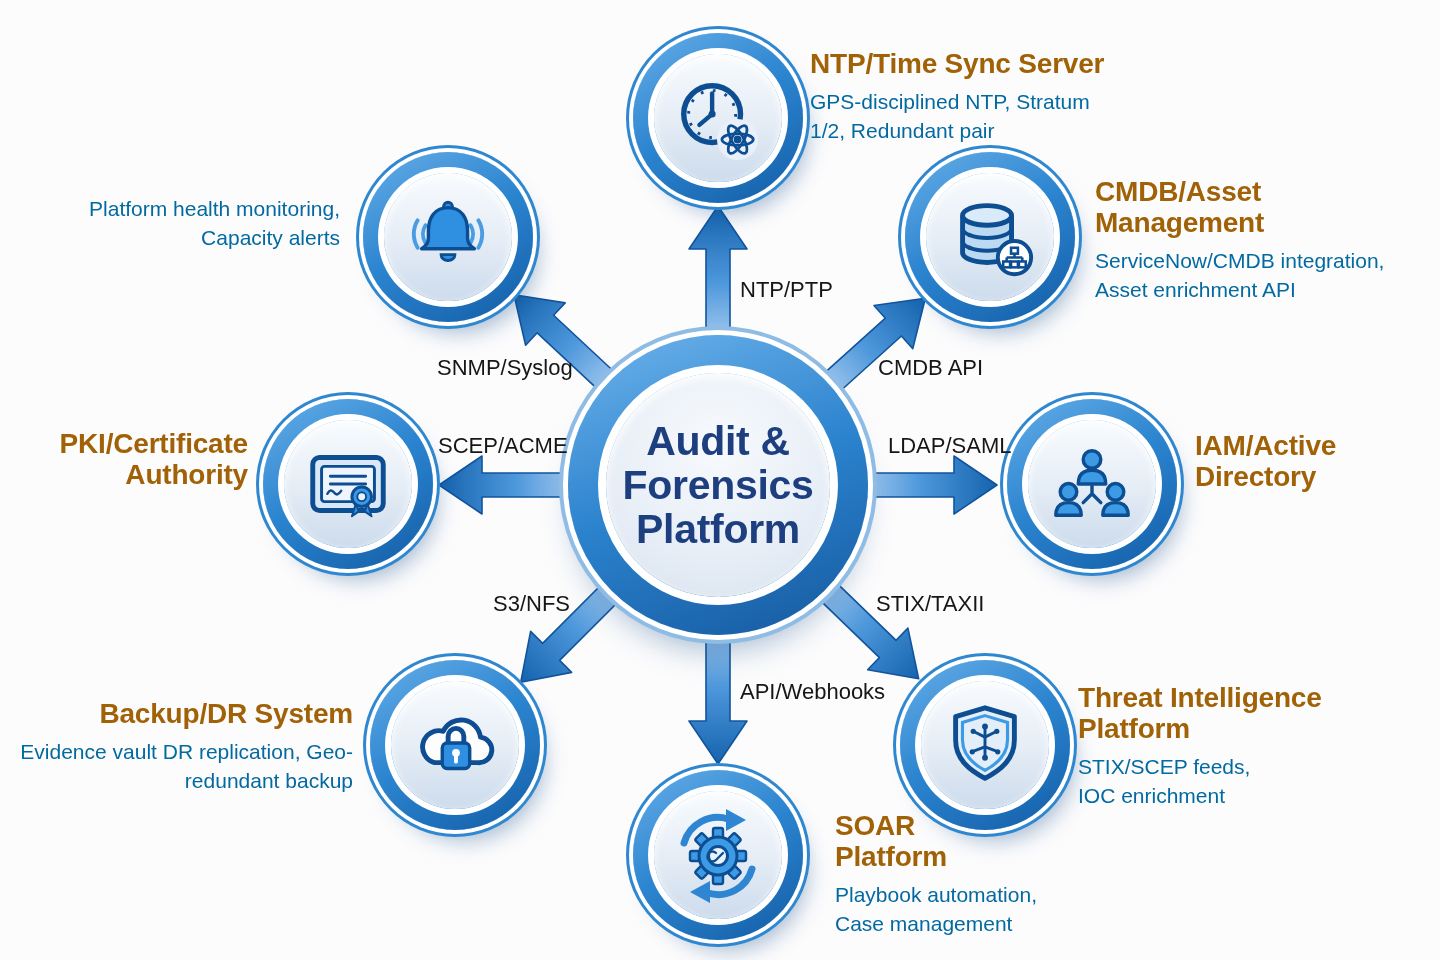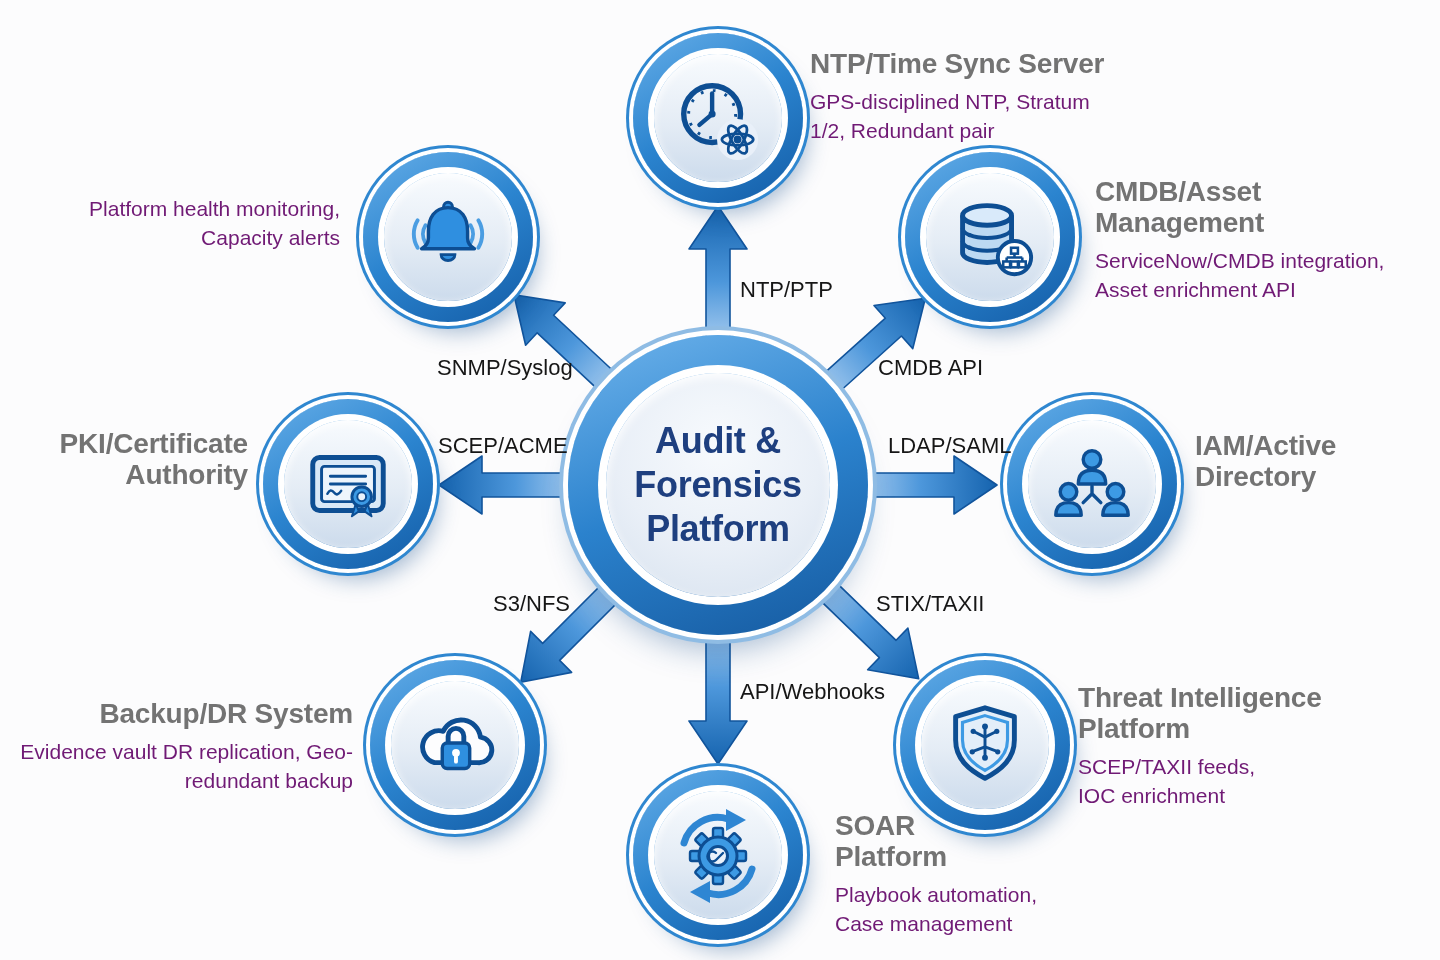--- a/index.html
+++ b/index.html
@@ -31,39 +31,39 @@
     display:flex;align-items:center;justify-content:center;
   }
   .hub-inner{
     width:224px;height:224px;border-radius:50%;
     background:radial-gradient(circle at 50% 32%,#f7fafd 0%,#e9eff7 55%,#d6e1ee 100%);
     box-shadow:0 0 0 8px #ffffff, inset 0 4px 10px rgba(255,255,255,.95);
     display:flex;align-items:center;justify-content:center;
   }
   .hub-title{
     width:215px;text-align:center;
-    font-size:36px;line-height:44px;font-weight:bold;color:#1e3f7f;letter-spacing:-.3px;
+    font-size:41px;line-height:44px;font-weight:bold;color:#1e3f7f;letter-spacing:-.3px;
   }
 
   
   .pos-ntp{left:633px;top:33px;}
   .pos-monitoring{left:363px;top:152px;}
   .pos-cmdb{left:905px;top:152px;}
   .pos-pki{left:263px;top:399px;}
   .pos-iam{left:1007px;top:399px;}
   .pos-backup{left:370px;top:660px;}
   .pos-threat{left:900px;top:660px;}
   .pos-soar{left:633px;top:770px;}
 
   
   .label-block{position:absolute;z-index:4;display:flex;flex-direction:column;}
   .label-block.align-left{align-items:flex-start;text-align:left;}
   .label-block.align-right{align-items:flex-end;text-align:right;}
-  .node-title{font-size:28px;line-height:31px;font-weight:bold;color:#737373;letter-spacing:-.2px;}
-  .node-desc{font-size:21px;line-height:29px;color:#701a75;margin-top:8px;}
+  .node-title{font-size:28px;line-height:31px;font-weight:bold;color:#a16207;letter-spacing:-.2px;}
+  .node-desc{font-size:21px;line-height:29px;color:#0369a1;margin-top:8px;}
 
   .tb-ntp{left:810px;top:48px;}        .tb-ntp .node-title{width:380px;}        .tb-ntp .node-desc{width:320px;}
   .tb-cmdb{left:1095px;top:176px;}     .tb-cmdb .node-title{width:230px;}       .tb-cmdb .node-desc{width:340px;}
   .tb-iam{left:1195px;top:430px;}      .tb-iam .node-title{width:190px;}        .tb-iam .node-desc{width:215px;}
   .tb-threat{left:1078px;top:682px;}   .tb-threat .node-title{width:300px;}     .tb-threat .node-desc{width:200px;}
   .tb-soar{left:823px;top:810px;margin-left:12px;}      .tb-soar .node-title{width:160px;}       .tb-soar .node-desc{width:240px;}
   .tb-backup{right:1087px;top:698px;}  .tb-backup .node-title{width:320px;}     .tb-backup .node-desc{width:345px;}
   .tb-pki{right:1192px;top:428px;gap:20px;}     .tb-pki .node-title{width:240px;}        .tb-pki .node-desc{width:235px;}
   .tb-monitoring{right:1100px;top:186px;} .tb-monitoring .node-title{width:320px;} .tb-monitoring .node-desc{width:300px;}
 
@@ -261,21 +261,21 @@
   </div>
   <div class="label-block align-left tb-cmdb">
     <div class="node-title">CMDB/Asset Management</div>
     <div class="node-desc">ServiceNow/CMDB integration, Asset enrichment API</div>
   </div>
   <div class="label-block align-left tb-iam">
     <div class="node-title">IAM/Active Directory</div>
   </div>
   <div class="label-block align-left tb-threat">
     <div class="node-title">Threat Intelligence Platform</div>
-    <div class="node-desc">SCEP/TAXII feeds, IOC enrichment</div>
+    <div class="node-desc">STIX/SCEP feeds, IOC enrichment</div>
   </div>
   <div class="label-block align-left tb-soar">
     <div class="node-title">SOAR Platform</div>
     <div class="node-desc">Playbook automation, Case management</div>
   </div>
   <div class="label-block align-right tb-backup">
     <div class="node-title">Backup/DR System</div>
     <div class="node-desc">Evidence vault DR replication, Geo-redundant backup</div>
   </div>
   <div class="label-block align-right tb-pki">

